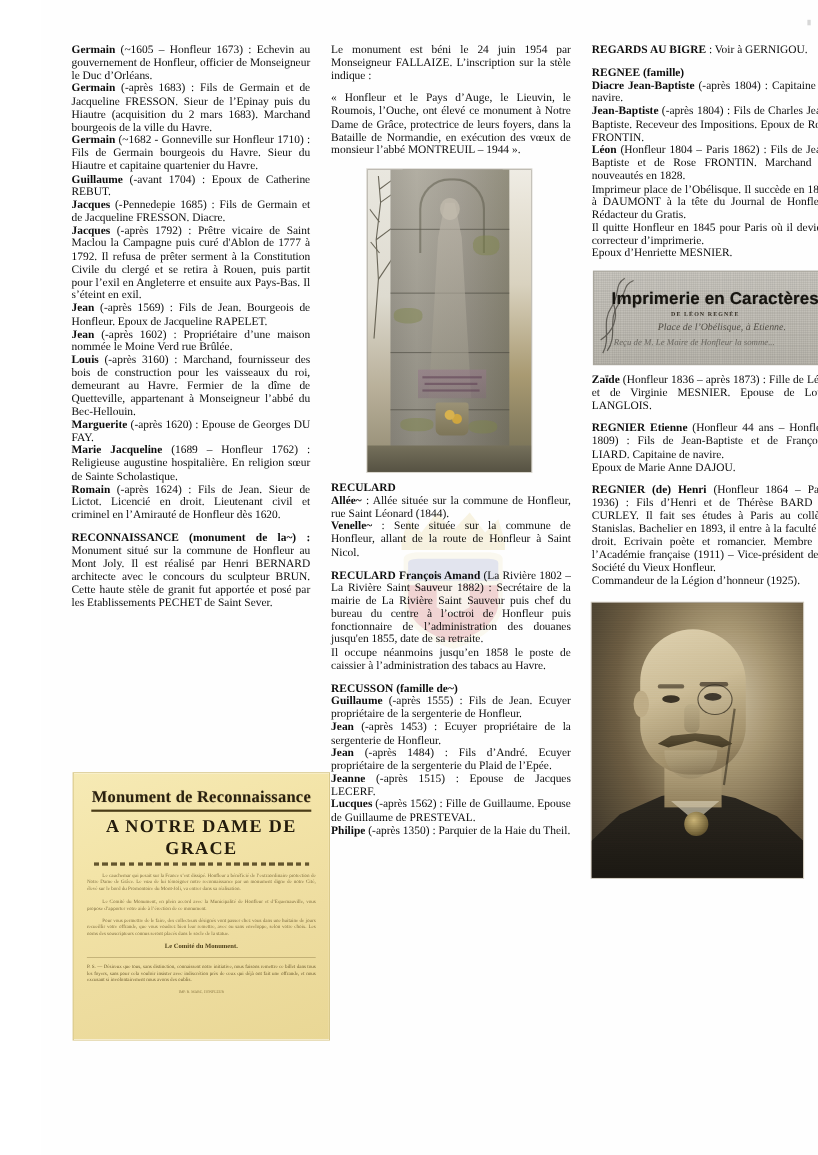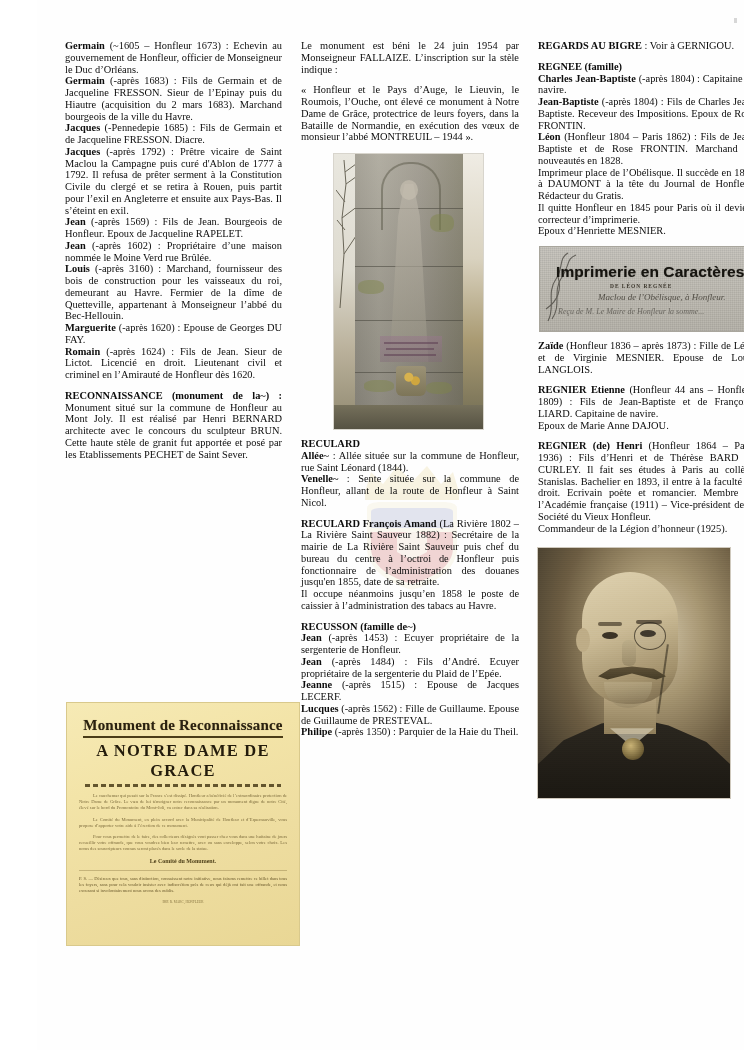--- a/index.html
+++ b/index.html
@@ -369,26 +369,29 @@
         <path d="M60 84 L75 78 L90 84 L90 100 L75 108 L60 100 Z" fill="#f3ecd4" opacity="0.85"></path>
       </g>
     </svg>
   </div>
 
   <div class="columns">
 
     <div class="col col-1">
       <p class="e"><span class="nm">Germain</span> <span>(~1605 – Honfleur 1673) : Echevin au gouvernement de Honfleur, officier de Monseigneur le Duc d’Orléans.</span></p>
       <p class="e"><span class="nm">Germain</span> <span>(-après 1683) : Fils de Germain et de Jacqueline FRESSON. Sieur de l’Epinay puis du Hiautre (acquisition du 2 mars 1683). Marchand bourgeois de la ville du Havre.</span></p>
+      <p class="e"><span class="nm">Germain</span> <span>(~1682 - Gonneville sur Honfleur 1710) : Fils de Germain bourgeois du Havre. Sieur du Hiautre et capitaine quartenier du Havre.</span></p>
+      <p class="e"><span class="nm">Guillaume</span> <span>(-avant 1704) : Epoux de Catherine REBUT.</span></p>
       <p class="e"><span class="nm">Jacques</span> <span>(-Pennedepie 1685) : Fils de Germain et de Jacqueline FRESSON. Diacre.</span></p>
       <p class="e"><span class="nm">Jacques</span> <span>(-après 1792) : Prêtre vicaire de Saint Maclou la Campagne puis curé d'Ablon de 1777 à 1792. Il refusa de prêter serment à la Constitution Civile du clergé et se retira à Rouen, puis partit pour l’exil en Angleterre et ensuite aux Pays-Bas. Il s’éteint en exil.</span></p>
       <p class="e"><span class="nm">Jean</span> <span>(-après 1569) : Fils de Jean. Bourgeois de Honfleur. Epoux de Jacqueline RAPELET.</span></p>
       <p class="e"><span class="nm">Jean</span> <span>(-après 1602) : Propriétaire d’une maison nommée le Moine Verd rue Brûlée.</span></p>
       <p class="e"><span class="nm">Louis</span> <span>(-après 3160) : Marchand, fournisseur des bois de construction pour les vaisseaux du roi, demeurant au Havre. Fermier de la dîme de Quetteville, appartenant à Monseigneur l’abbé du Bec-Hellouin.</span></p>
       <p class="e"><span class="nm">Marguerite</span> <span>(-après 1620) : Epouse de Georges DU FAY.</span></p>
+      <p class="e"><span class="nm">Marie Jacqueline</span> <span>(1689 – Honfleur 1762) : Religieuse augustine hospitalière. En religion sœur de Sainte Scholastique.</span></p>
       <p class="e"><span class="nm">Romain</span> <span>(-après 1624) : Fils de Jean. Sieur de Lictot. Licencié en droit. Lieutenant civil et criminel en l’Amirauté de Honfleur dès 1620.</span></p>
 
       <p class="e gap"><span class="hd">RECONNAISSANCE (monument de la~) :</span> <span>Monument situé sur la commune de Honfleur au Mont Joly. Il est réalisé par Henri BERNARD architecte avec le concours du sculpteur BRUN. Cette haute stèle de granit fut apportée et posé par les Etablissements PECHET de Saint Sever.</span></p>
     </div>
 
     <div class="col col-2">
       <p class="e">Le monument est béni le 24 juin 1954 par Monseigneur FALLAIZE. L’inscription sur la stèle indique :</p>
       <p class="e gap">« Honfleur et le Pays d’Auge, le Lieuvin, le Roumois, l’Ouche, ont élevé ce monument à Notre Dame de Grâce, protectrice de leurs foyers, dans la Bataille de Normandie, en exécution des vœux de monsieur l’abbé MONTREUIL – 1944 ».</p>
 
       <div class="photo-monument">
@@ -427,49 +430,50 @@
       </div>
 
       <p class="e gap" style="font-weight:bold">RECULARD</p>
       <p class="e"><span class="nm">Allée~</span> <span>: Allée située sur la commune de Honfleur, rue Saint Léonard (1844).</span></p>
       <p class="e"><span class="nm">Venelle~</span> <span>: Sente située sur la commune de Honfleur, allant de la route de Honfleur à Saint Nicol.</span></p>
 
       <p class="e gap"><span class="hd">RECULARD François Amand</span> <span>(La Rivière 1802 – La Rivière Saint Sauveur 1882) : Secrétaire de la mairie de La Rivière Saint Sauveur puis chef du bureau du centre à l’octroi de Honfleur puis fonctionnaire de l’administration des douanes jusqu'en 1855, date de sa retraite.</span></p>
       <p class="e">Il occupe néanmoins jusqu’en 1858 le poste de caissier à l’administration des tabacs au Havre.</p>
 
       <p class="e gap" style="font-weight:bold">RECUSSON (famille de~)</p>
+      <p class="e"><span class="nm">Guillaume</span> <span>(-après 1555) : Fils de Jean. Ecuyer propriétaire de la sergenterie de Honfleur.</span></p>
       <p class="e"><span class="nm">Jean</span> <span>(-après 1453) : Ecuyer propriétaire de la sergenterie de Honfleur.</span></p>
       <p class="e"><span class="nm">Jean</span> <span>(-après 1484) : Fils d’André. Ecuyer propriétaire de la sergenterie du Plaid de l’Epée.</span></p>
       <p class="e"><span class="nm">Jeanne</span> <span>(-après 1515) : Epouse de Jacques LECERF.</span></p>
       <p class="e"><span class="nm">Lucques</span> <span>(-après 1562) : Fille de Guillaume. Epouse de Guillaume de PRESTEVAL.</span></p>
       <p class="e"><span class="nm">Philipe</span> <span>(-après 1350) : Parquier de la Haie du Theil.</span></p>
     </div>
 
     <div class="col col-3">
       <p class="e"><span class="hd">REGARDS AU BIGRE</span><span> : Voir à GERNIGOU.</span></p>
 
       <p class="e gap" style="font-weight:bold">REGNEE (famille)</p>
-      <p class="e"><span class="nm">Charles Jean-Baptiste</span> <span>(-après 1804) : Capitaine de navire.</span></p>
+      <p class="e"><span class="nm">Diacre Jean-Baptiste</span> <span>(-après 1804) : Capitaine de navire.</span></p>
       <p class="e"><span class="nm">Jean-Baptiste</span> <span>(-après 1804) : Fils de Charles Jean-Baptiste. Receveur des Impositions. Epoux de Rose FRONTIN.</span></p>
       <p class="e"><span class="nm">Léon</span> <span>(Honfleur 1804 – Paris 1862) : Fils de Jean-Baptiste et de Rose FRONTIN. Marchand de nouveautés en 1828.</span></p>
       <p class="e">Imprimeur place de l’Obélisque. Il succède en 1829 à DAUMONT à la tête du Journal de Honfleur. Rédacteur du Gratis.</p>
       <p class="e">Il quitte Honfleur en 1845 pour Paris où il devient correcteur d’imprimerie.</p>
       <p class="e">Epoux d’Henriette MESNIER.</p>
 
       <div class="ad-print">
         <svg class="ad-flourish" viewBox="0 0 46 76">
           <g stroke="#1b1812" stroke-width="1.1" fill="none">
             <path d="M6 72 C14 58 4 44 14 30 C22 18 16 10 26 4"></path>
             <path d="M10 70 C20 56 10 42 20 28 C28 16 24 10 34 6"></path>
             <path d="M4 60 C16 52 20 40 16 28"></path>
           </g>
         </svg>
         <div class="ad-title">Imprimerie en Caractères,</div>
         <div class="ad-sub1">DE LÉON REGNÉE</div>
-        <div class="ad-sub2">Maclou de l’Obélisque, à Honfleur.</div>
+        <div class="ad-sub2">Place de l’Obélisque, à Etienne.</div>
         <div class="ad-script">Reçu de M. Le Maire de Honfleur la somme...</div>
       </div>
 
       <p class="e gap"><span class="nm">Zaïde</span> <span>(Honfleur 1836 – après 1873) : Fille de Léon et de Virginie MESNIER. Epouse de Louis LANGLOIS.</span></p>
 
       <p class="e gap"><span class="hd">REGNIER Etienne</span> <span>(Honfleur 44 ans – Honfleur 1809) : Fils de Jean-Baptiste et de Françoise LIARD. Capitaine de navire.</span></p>
       <p class="e">Epoux de Marie Anne DAJOU.</p>
 
       <p class="e gap"><span class="hd">REGNIER (de) Henri</span> <span>(Honfleur 1864 – Paris 1936) : Fils d’Henri et de Thérèse BARD de CURLEY. Il fait ses études à Paris au collège Stanislas. Bachelier en 1893, il entre à la faculté de droit. Ecrivain poète et romancier. Membre de l’Académie française (1911) – Vice-président de la Société du Vieux Honfleur.</span></p>
       <p class="e">Commandeur de la Légion d’honneur (1925).</p>

